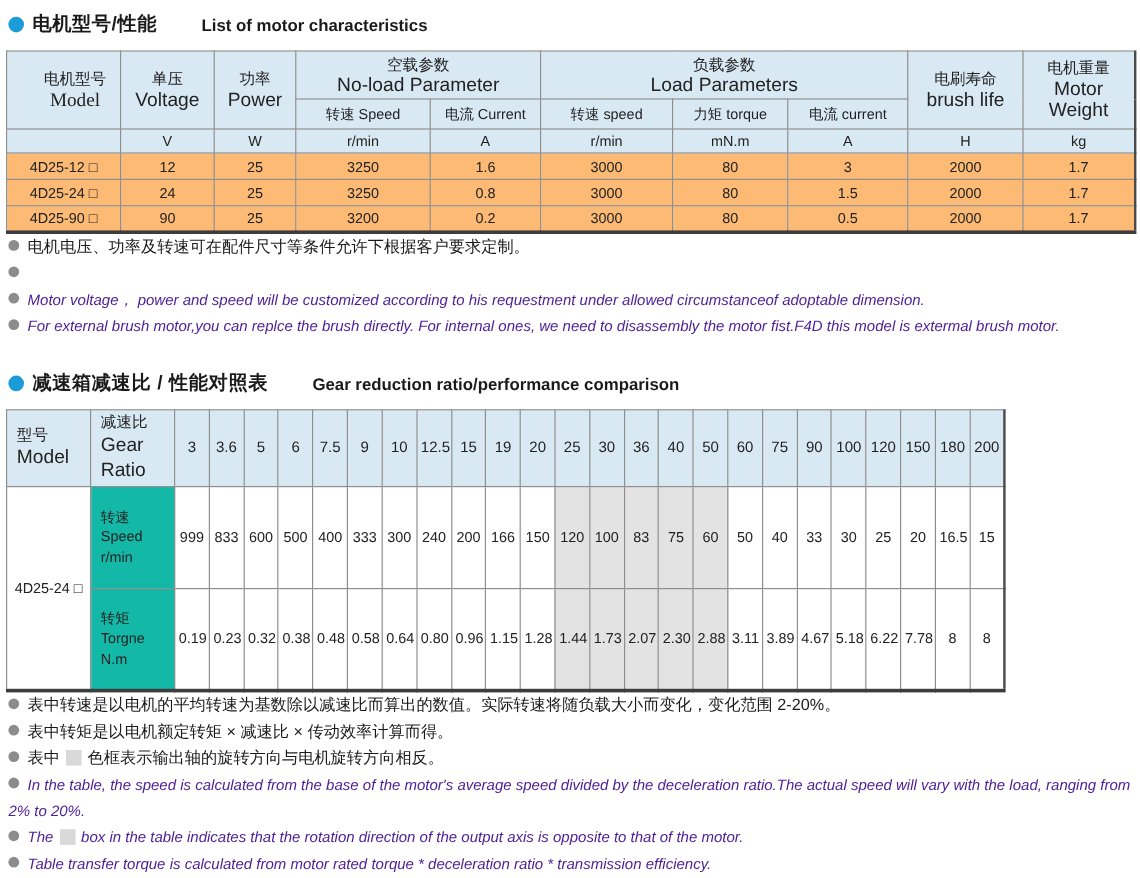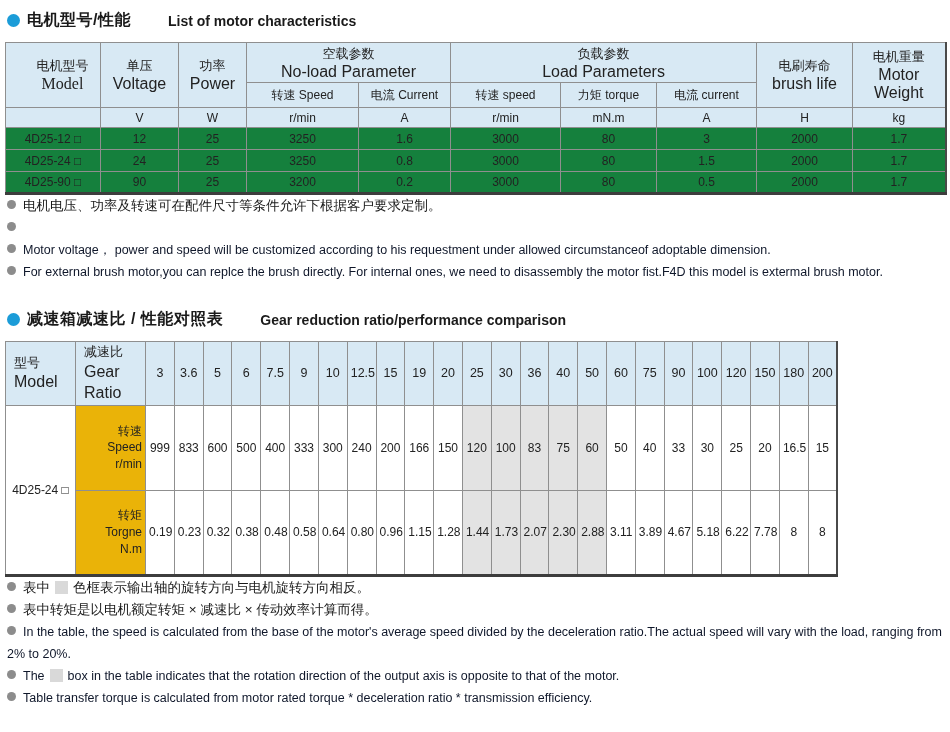--- a/index.html
+++ b/index.html
@@ -22,40 +22,40 @@
   .t-en{font-size:14px;font-weight:bold;padding-left:30px;}
 
   table{border-collapse:collapse;width:833px;table-layout:fixed;
         border:1px solid #555;border-bottom:3px solid var(--dark);border-right:2px solid #4a4a4a;}
   th,td{border:1px solid var(--border);text-align:center;font-weight:normal;
         padding:1px 3px;font-size:12px;color:#222;}
   thead th{background:var(--header-bg);}
   .motor-table thead tr.r1{height:40px;}
   .motor-table thead tr.r2{height:25px;}
   .motor-table thead tr.units{height:20px;}
-  .motor-table tbody tr{height:22px;background:#15803d;}
+  .motor-table tbody tr{height:22px;background:#fdba74;}
   th .en{font-size:16px;}
   th .cn{font-size:13px;}
   th.left{text-align:center;padding-left:22px;font-family:Liberation Serif, serif;}
 
   .gear-table thead tr{height:47px;}
   .gear-table td.model-span{background:#fff;font-size:12px;}
-  .gear-table td.row-label{background:#eab308;text-align:right;padding-left:8px;line-height:1.4;font-size:12px;}
+  .gear-table td.row-label{background:#14b8a6;text-align:left;padding-left:8px;line-height:1.4;font-size:12px;}
   .gear-table tbody tr{height:85px;background:#fff;}
   .gear-table td.hl{background:var(--hl);}
   .gear-table thead th{font-size:12.5px;}
   .gear-table th.left-h{text-align:left;padding-left:8px;line-height:1.35;}
 
   .notes{margin:0 0 0 2px;}
   .notes.gap-bottom{margin-bottom:26px;}
   .note{line-height:22px;}
   .note .bullet{display:inline-block;width:9px;height:9px;border-radius:50%;
                 background:var(--bullet-gray);margin-right:7px;vertical-align:1px;}
   .note.cn{font-size:13.5px;}
-  .note.en{font-size:12.5px;color:#0f172a;}
+  .note.en{font-size:12.5px;color:#4c1d95;font-style:italic;}
   .note .swatch{display:inline-block;width:13px;height:13px;background:var(--swatch);
                 margin:0 5px;vertical-align:-2px;}
 </style>
 </head>
 <body>
 
 <div class="page">
 
   <div class="sec-title">
     <span class="dot"></span>
@@ -282,20 +282,21 @@
           <td>5.18</td>
           <td>6.22</td>
           <td>7.78</td>
           <td>8</td>
           <td>8</td>
         </tr>
     </tbody>
   </table>
 
   <div class="notes">
+      <div class="note cn"><span class="bullet"></span><span>表中转速是以电机的平均转速为基数除以减速比而算出的数值。实际转速将随负载大小而变化，变化范围 2-20%。</span></div>
+      <div class="note cn"><span class="bullet"></span><span>表中转矩是以电机额定转矩 × 减速比 × 传动效率计算而得。</span></div>
       <div class="note cn"><span class="bullet"></span><span>表中</span><span class="swatch"></span><span>色框表示输出轴的旋转方向与电机旋转方向相反。</span></div>
-      <div class="note cn"><span class="bullet"></span><span>表中转矩是以电机额定转矩 × 减速比 × 传动效率计算而得。</span></div>
       <div class="note en"><span class="bullet"></span><span>In the table, the speed is calculated from the base of the motor's average speed divided by the deceleration ratio.The actual speed will vary with the load, ranging from 2% to 20%.</span></div>
       <div class="note en"><span class="bullet"></span><span>The</span><span class="swatch"></span><span>box in the table indicates that the rotation direction of the output axis is opposite to that of the motor.</span></div>
       <div class="note en"><span class="bullet"></span><span>Table transfer torque is calculated from motor rated torque * deceleration ratio * transmission efficiency.</span></div>
     </div>
 
 </div>
 
 </body></html>

